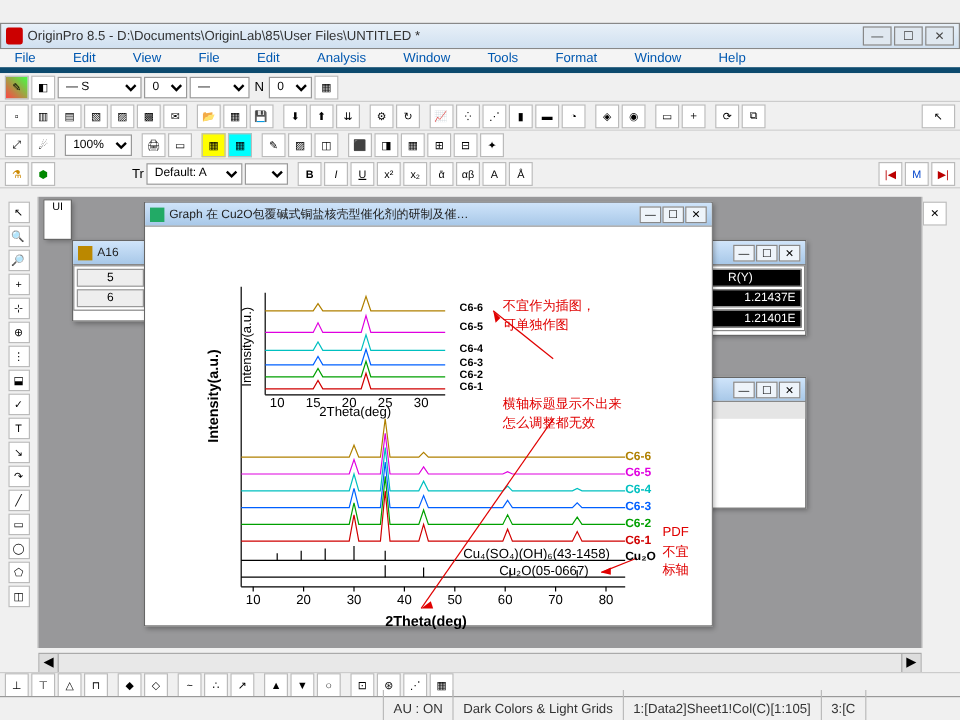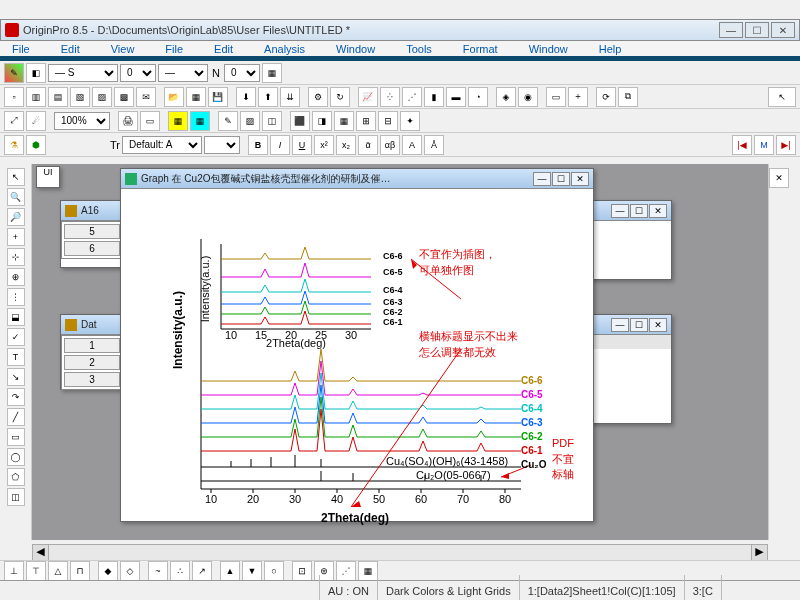--- a/index.html
+++ b/index.html
@@ -185,71 +185,67 @@
   <div class="tbtn">⬠</div>
   <div class="tbtn">◫</div>
 </div>
 
 <div class="righttools">
   <div class="tbtn" style="margin:4px auto">✕</div>
 </div>
 
 <div class="workspace">
 
-  <div class="childwin" style="left:4px; top:2px; width:24px; height:22px">
+  <div class="childwin" style="left:4px; top:2px; width:24px; height:34px">
     <div style="font-size:9px;text-align:center">UI</div>
   </div>
 
   <div class="childwin" style="left:28px; top:36px; width:64px; height:68px">
     <div class="ctitle">
         <div class="cicon" style="background:#b80"></div>
         <div class="ctext">A16</div>
       </div>
     <table class="sheet" style="width:100%">
         <tbody>
           <tr>
             <td class="rowhdr">5</td>
           </tr>
           <tr>
             <td class="rowhdr">6</td>
           </tr>
         </tbody>
       </table>
   </div>
 
-  <div class="childwin" style="left:28px; top:150px; width:64px; height:76px">
-    <div class="ctitle">
-        <div class="cicon" style="background:#b80"></div>
-        <div class="ctext">Dat</div>
-      </div>
-    <table class="sheet" style="width:100%">
-        <tbody>
-          <tr>
-            <td class="rowhdr">1</td>
-          </tr>
-          <tr>
-            <td class="rowhdr">2</td>
-          </tr>
-          <tr>
-            <td class="rowhdr">3</td>
-          </tr>
-        </tbody>
-      </table>
-  </div>
 
   <div class="childwin" style="left:530px; top:36px; width:110px; height:80px">
     <div class="ctitle">
         <div class="cicon"></div>
         <div class="ctext"></div>
         <div class="cctrls">
           <div class="cbtn">—</div>
           <div class="cbtn">☐</div>
           <div class="cbtn">✕</div>
         </div>
       </div>
+    <table class="sheet" style="width:100%">
+      <tbody>
+          <tr>
+            <td class="hdr" colspan="2">R(Y)</td>
+          </tr>
+      <tr>
+            <td>E</td>
+            <td>1.21437E</td>
+          </tr>
+      <tr>
+            <td>E</td>
+            <td>1.21401E</td>
+          </tr>
+    </tbody>
+      </table>
   </div>
 
   <div class="childwin" style="left:530px; top:150px; width:110px; height:110px">
     <div class="ctitle">
         <div class="cicon"></div>
         <div class="ctext"></div>
         <div class="cctrls">
           <div class="cbtn">—</div>
           <div class="cbtn">☐</div>
           <div class="cbtn">✕</div>

